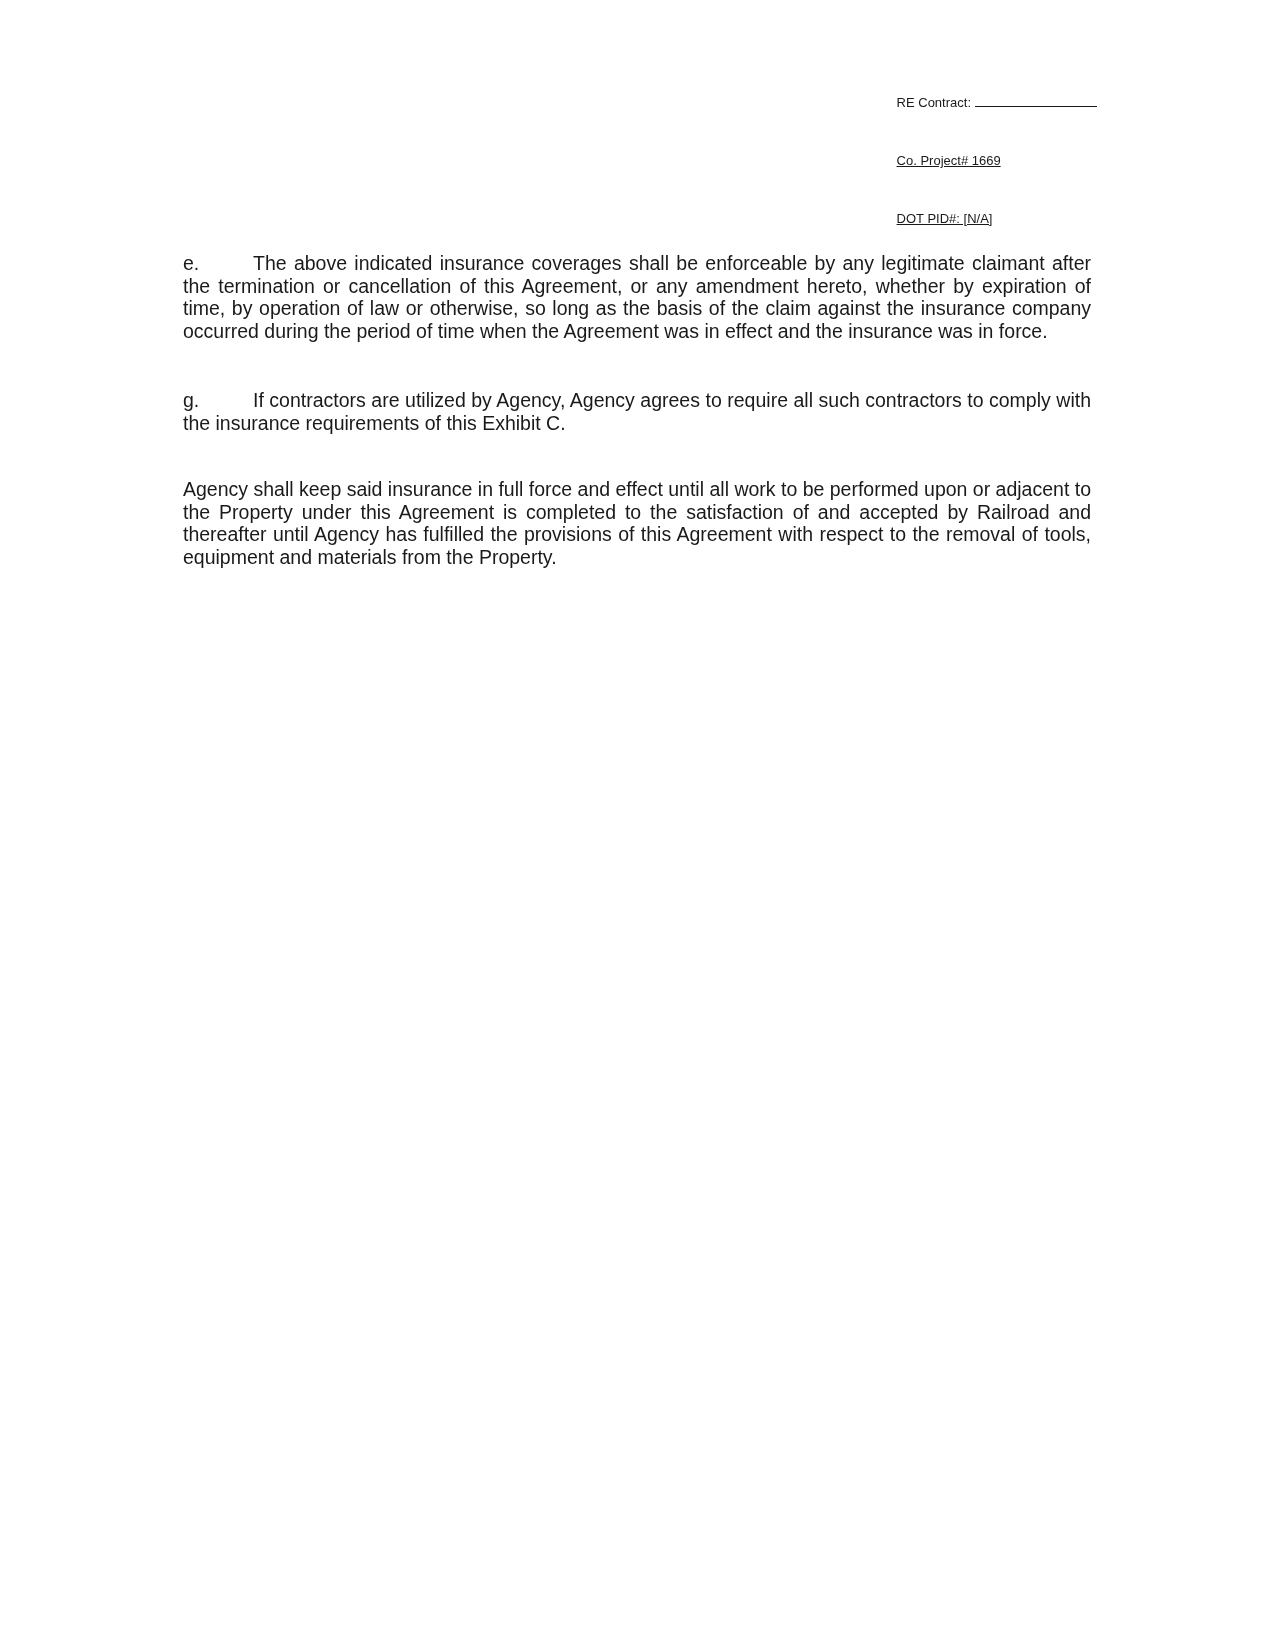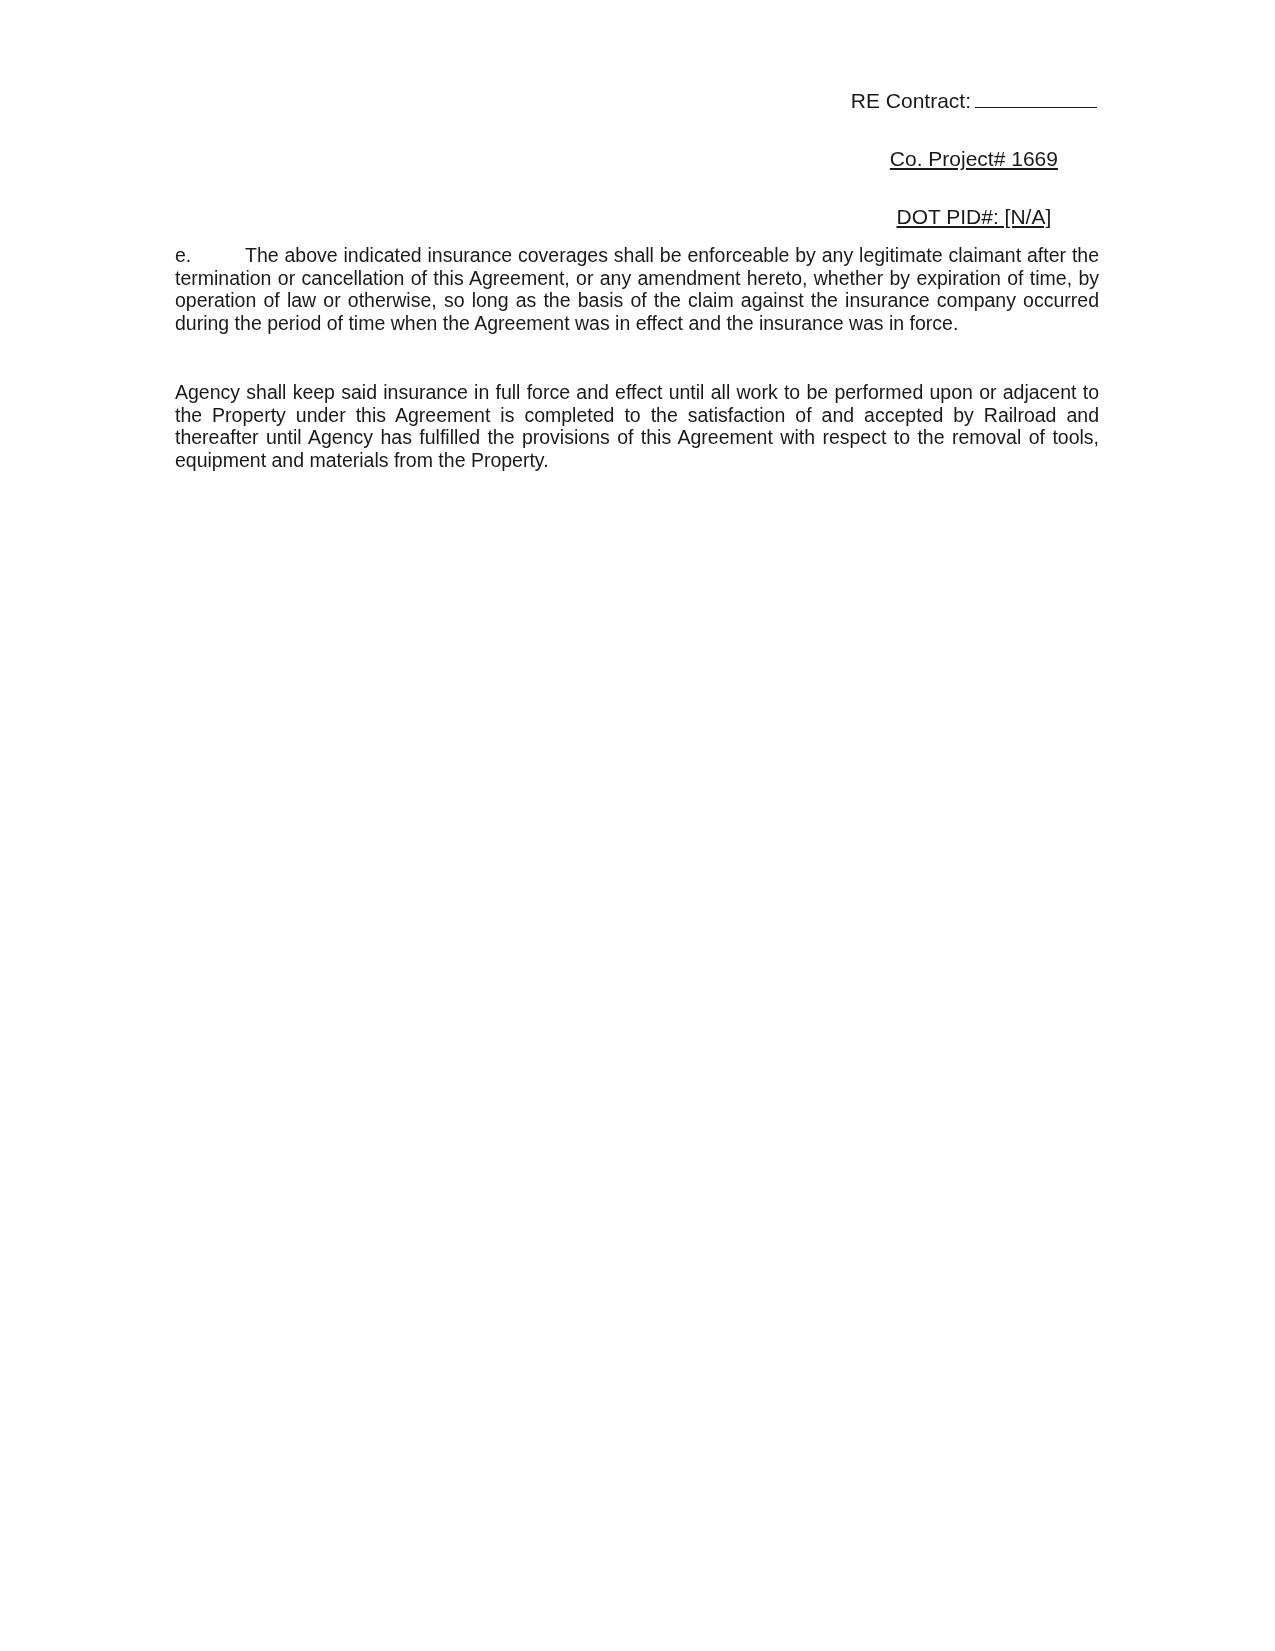--- a/index.html
+++ b/index.html
@@ -1,45 +1,48 @@
 <!DOCTYPE html>
 <html><head>
   <meta charset="utf-8">
   <style>
     html, body { margin: 0; padding: 0; background: #ffffff; }
     body {
       width: 1275px; height: 1651px; position: relative; overflow: hidden;
       font-family: "Liberation Sans", sans-serif; color: #1a1a1a;
     }
     .header {
-      position: absolute; right: 178px; top: 92px; text-align: center;
-      font-size: 21px; line-height: 18px;
+      position: absolute; right: 178px; top: 92px; text-align: left;
+      font-size: 13px; line-height: 18px;
     }
     .header .row { margin-bottom: 17px; white-space: nowrap; }
     .header .u { text-decoration: underline; margin-top: 40px; }
     .blank { display: inline-block; width: 122px; border-bottom: 1px solid #1a1a1a; height: 14px; vertical-align: baseline; margin-left: 4px; }
     .body {
       position: absolute; left: 171px; top: 240px; width: 932px;
       font-size: 19.5px; line-height: 22.5px;
     }
-    .para { text-align: justify; text-align-last: left; margin: 4px; }
+    .para { text-align: justify; text-align-last: left; margin: 12px; }
     .lbl { display: inline-block; width: 70px; }
     .p-e { margin-bottom: 47px; }
     .p-f { margin-bottom: 47px; }
     .p-g { margin-bottom: 44px; }
   </style>
 </head>
 <body>
 
 <div class="header">
   <div class="row">
     <span>RE Contract:</span><span class="blank"></span>
   </div>
   <div class="row u">Co. Project# 1669</div>
   <div class="row u">DOT PID#: [N/A]</div>
 </div>
 
 <div class="body">
   <p class="para p-e">
     <span class="lbl">e.</span><span>The above indicated insurance coverages shall be enforceable by any legitimate claimant after the termination or cancellation of this Agreement, or any amendment hereto, whether by expiration of time, by operation of law or otherwise, so long as the basis of the claim against the insurance company occurred during the period of time when the Agreement was in effect and the insurance was in force.</span>
   </p>
+  <p class="para p-g">
+    <span class="lbl">g.</span><span>If contractors are utilized by Agency, Agency agrees to require all such contractors to comply with the insurance requirements of this Exhibit C.</span>
+  </p>
   <p class="para">Agency shall keep said insurance in full force and effect until all work to be performed upon or adjacent to the Property under this Agreement is completed to the satisfaction of and accepted by Railroad and thereafter until Agency has fulfilled the provisions of this Agreement with respect to the removal of tools, equipment and materials from the Property.</p>
 </div>
 
 </body></html>

